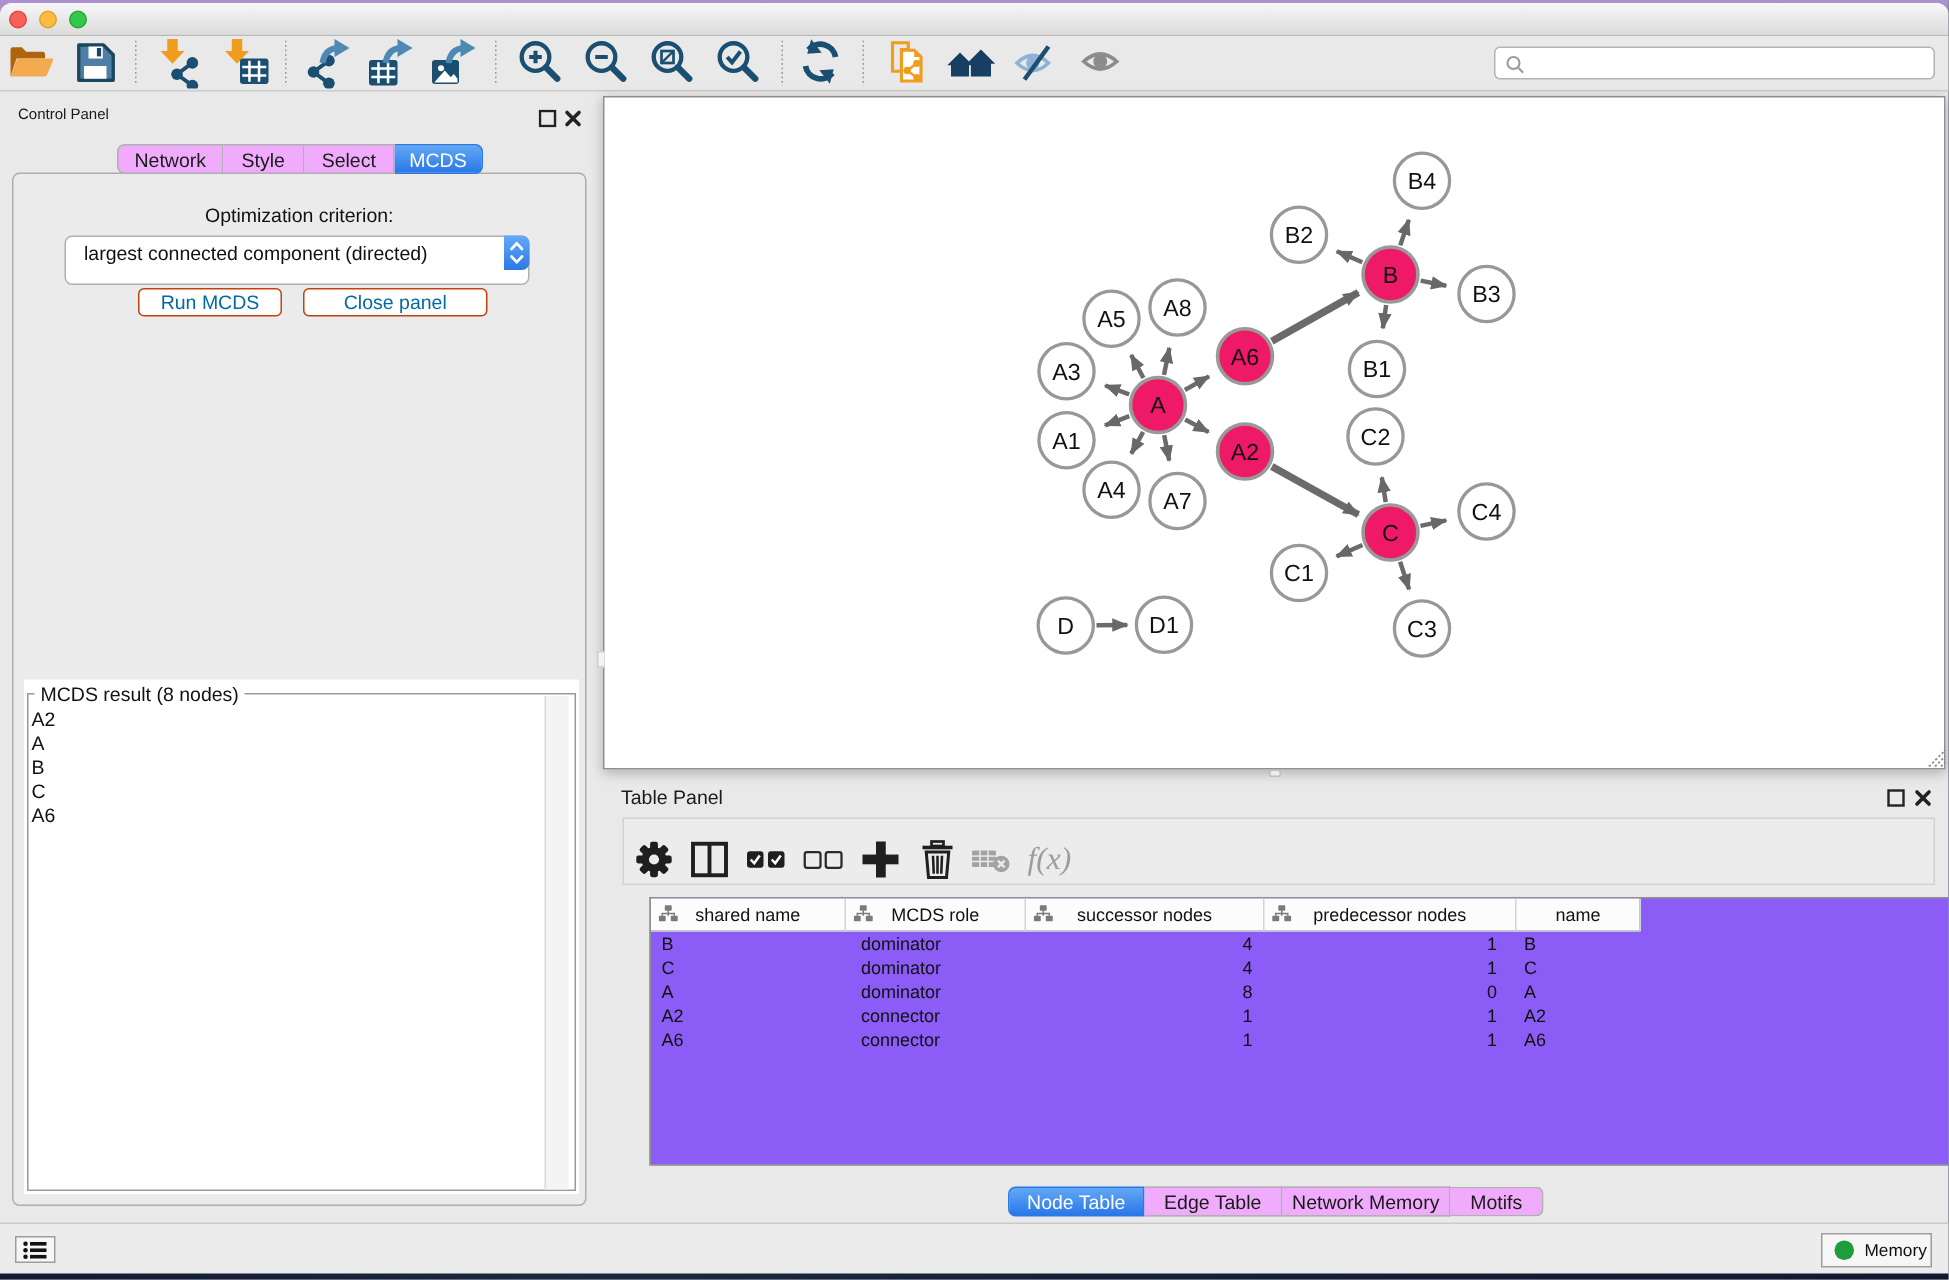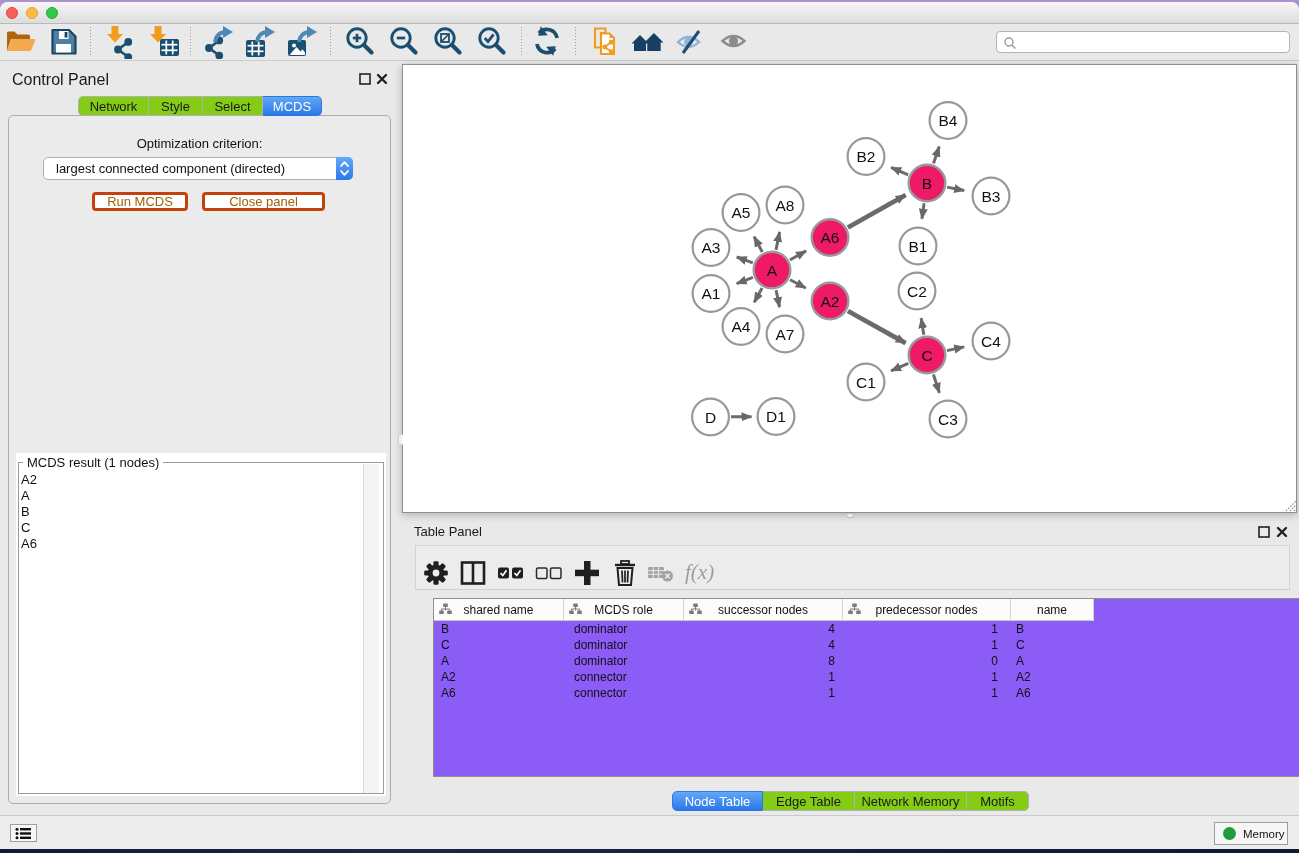--- a/index.html
+++ b/index.html
@@ -10,32 +10,32 @@
 #titlebar{left:0;top:2px;width:1299px;height:22px;background:linear-gradient(#f7f7f7,#dcdcdc);border-bottom:1px solid #b8b8b8;border-radius:8px 8px 0 0}
 .tl{width:12px;height:12px;border-radius:50%;top:4.5px}
 .tl.r{background:#f8605a;border:1px solid #dd4740}
 .tl.y{background:#fcbb40;border:1px solid #dfa231}
 .tl.g{background:#34c84a;border:1px solid #24a732}
 #wtitle{top:4px;left:0;width:1299px;text-align:center;font-size:13px;color:#404040}
 #toolbar{left:0;top:24px;width:1299px;height:37px;background:#e9e9e9;border-bottom:1px solid #cccccc}
 .tsep{top:27px;width:1px;height:30px;background-image:linear-gradient(#9a9a9a 1px,transparent 1px);background-size:1px 3px}
 #searchbox{top:31px;left:996px;width:294px;height:22px;background:#ffffff;border:1px solid #b3b3b3;border-radius:4px}
 
-#cp-title{left:12px;top:71px;font-size:16px;color:#1a1a1a}
+#cp-title{left:12px;top:71px;font-size:10px;color:#1a1a1a}
 #cp-box{left:8px;top:115px;width:383px;height:689px;background:#ebebeb;border:1px solid #adadad;border-radius:5px}
 .tabs{height:20px;display:flex}
-.tab{height:20px;border:1px solid #b0b0b0;border-left:none;font-size:13px;color:#1a1a1a;display:flex;align-items:center;justify-content:center;background:#84cc16}
+.tab{height:20px;border:1px solid #b0b0b0;border-left:none;font-size:13px;color:#1a1a1a;display:flex;align-items:center;justify-content:center;background:#f0abfc}
 .tab.first{border-left:1px solid #b0b0b0;border-radius:5px 0 0 5px}
 .tab.last{border-radius:0 5px 5px 0}
 .tab.act{background:linear-gradient(#62a8f5,#2a77e8);color:#ffffff;border-color:#2a77e8}
 #cp-tabs{left:78px;top:96px}
 #opt-label{left:8px;top:136px;width:383px;text-align:center;font-size:13px;color:#111}
-#dropdown{left:43px;top:157px;width:310px;height:23px;background:#ffffff;border:1px solid #b0b0b0;border-radius:5px;font-size:13px;color:#111;line-height:21px;padding-left:12px}
+#dropdown{left:43px;top:157px;width:310px;height:33px;background:#ffffff;border:1px solid #b0b0b0;border-radius:5px;font-size:13px;color:#111;line-height:21px;padding-left:12px}
 #dd-step{right:-1px;top:-1px;width:17px;height:23px;background:linear-gradient(#63aaf6,#2d78e9);border-radius:0 5px 5px 0}
-.btn{height:19px;background:#ffffff;border:3px solid #c2410c;border-radius:4px;font-size:13px;color:#a16207;display:flex;align-items:center;justify-content:center}
+.btn{height:19px;background:#ffffff;border:1px solid #c2410c;border-radius:4px;font-size:13px;color:#0369a1;display:flex;align-items:center;justify-content:center}
 #mcds-field{left:16px;top:453px;width:370px;height:343px;background:#ffffff}
 #mcds-border{left:2px;top:9px;width:366px;height:332px;border:1px solid #9a9a9a}
 #mcds-legend{left:7px;top:2px;background:#ffffff;padding:0 4px;font-size:13px;color:#111}
 #mcds-list{left:5px;top:19px;font-size:13px;color:#111;line-height:15.9px}
 #mcds-scroll{left:347px;top:11px;width:16px;height:329px;background:#f4f4f4;border-left:1px solid #dcdcdc}
 
 #netwin{left:402px;top:64px;width:895px;height:449px;background:#ffffff;border:1px solid #8f8f8f;box-shadow:0 2px 8px rgba(0,0,0,0.25)}
 #net-tb{left:0;top:0;width:893px;height:21px;background:linear-gradient(#f6f6f6,#d7d7d7);border-bottom:1px solid #aaaaaa}
 #net-title{top:4px;left:0;width:893px;text-align:center;font-size:13px;color:#303030}
 
@@ -196,21 +196,21 @@
     <svg class="abs" style="left:3px;top:3px" width="11" height="17" viewBox="0 0 11 17">
         <path d="M2 6 L5.5 2.2 L9 6" fill="none" stroke="#fff" stroke-width="1.8" stroke-linecap="round" stroke-linejoin="round"></path>
         <path d="M2 11 L5.5 14.8 L9 11" fill="none" stroke="#fff" stroke-width="1.8" stroke-linecap="round" stroke-linejoin="round"></path>
       </svg>
   </div>
 </div>
 <div class="abs btn" style="left:92px;top:192px;width:96px">Run MCDS</div>
 <div class="abs btn" style="left:202px;top:192px;width:123px">Close panel</div>
 <div class="abs" id="mcds-field">
   <div class="abs" id="mcds-border"></div>
-  <div class="abs" id="mcds-legend">MCDS result (1 nodes)</div>
+  <div class="abs" id="mcds-legend">MCDS result (8 nodes)</div>
   <div class="abs" id="mcds-list">A2<br>A<br>B<br>C<br>A6</div>
   <div class="abs" id="mcds-scroll"></div>
 </div>
 
 <div class="abs" id="netwin">
   <svg class="abs" style="left:8px;top:412px" width="14" height="14" viewBox="0 0 14 14" id="gripL"></svg>
   <svg class="abs" style="left:882px;top:434px" width="13" height="13" viewBox="0 0 13 13">
       <g stroke="#8d8d8d" stroke-width="1.2" stroke-dasharray="1.6,1.4">
         <line x1="1" y1="12" x2="12" y2="1"></line>
         <line x1="5" y1="12" x2="12" y2="5"></line>

